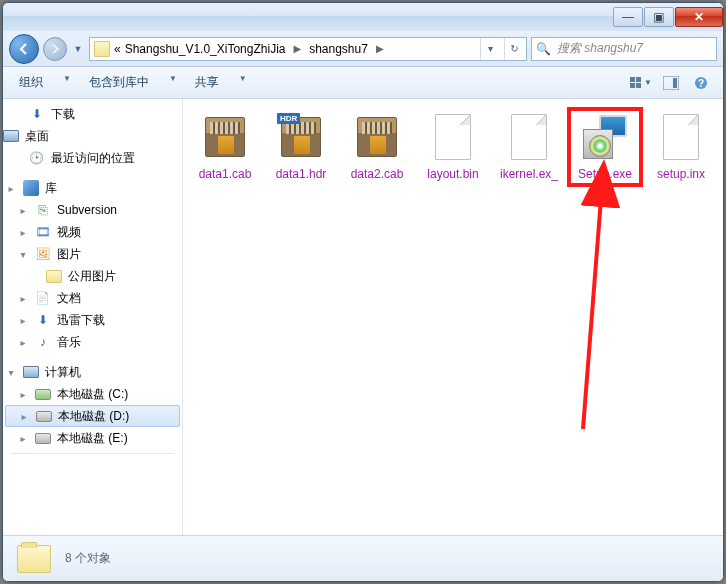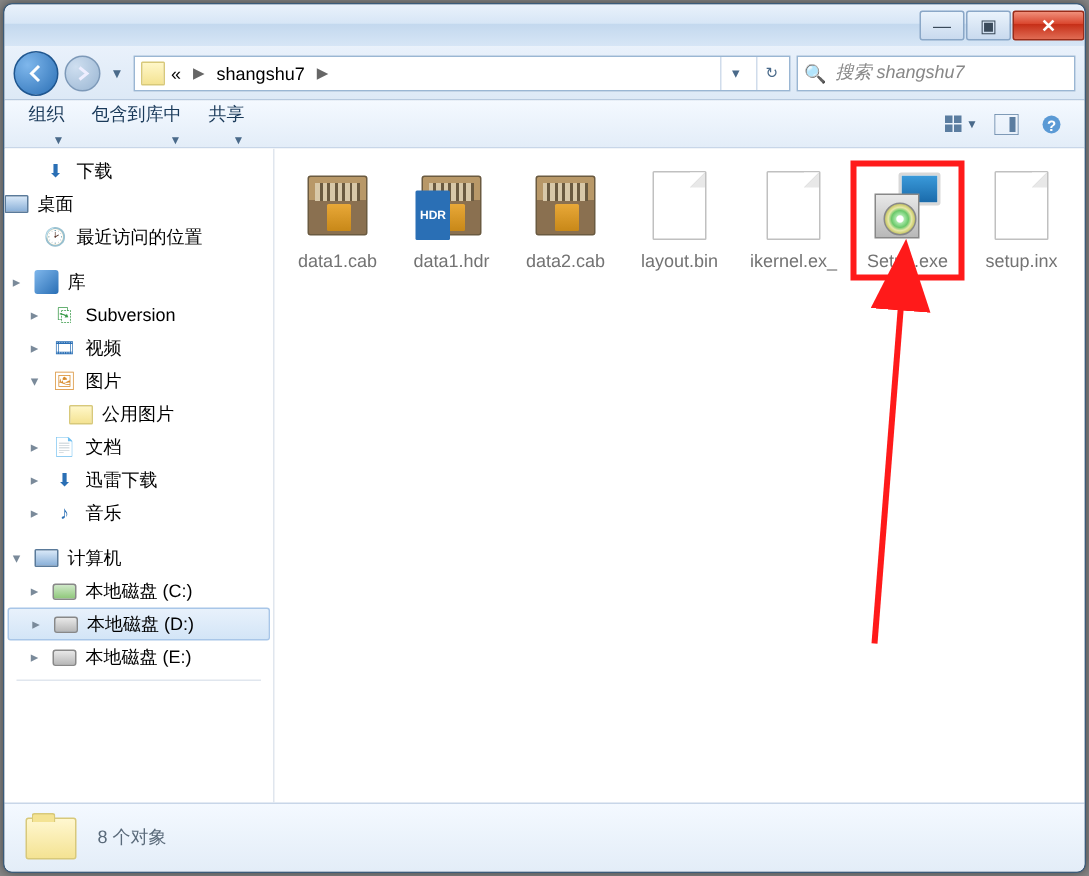--- a/index.html
+++ b/index.html
@@ -116,23 +116,22 @@
     height: 32px;
     background: linear-gradient(to bottom, #f4f9ff, #e3edf8);
     border-bottom: 1px solid #c8d6e8;
     display: flex; align-items: center;
     padding: 0 8px;
     gap: 2px;
   }
   .tb-btn {
     padding: 4px 8px;
     color: #1a3a5a;
-    display: flex; align-items: flex-end; gap: 4px;
-    border-radius: 2px;
-    flex-direction: column;
+    display: flex; align-items: flex-start; gap: 20px;
+    border-radius: 2px;
   }
   .tb-drop { font-size: 8px; color: #4a6a8a; }
   .tb-spacer { flex: 1; }
   .tb-icon-btn {
     width: 28px; height: 24px;
     display: flex; align-items: center; justify-content: center;
     color: #3a5a7a;
   }
   .view-icon {
     display: inline-grid;
@@ -227,44 +226,43 @@
   .file-item.highlighted {
     outline: 4px solid #ff1a1a;
     outline-offset: -2px;
   }
   .file-icon {
     width: 48px; height: 48px;
     margin-bottom: 6px;
     display: flex; align-items: center; justify-content: center;
     position: relative;
   }
-  .file-label { font-size: 12px; color: #737373; }
+  .file-label { font-size: 12px; color: #a21caf; }
   .cab-icon {
     width: 40px; height: 40px;
     background: linear-gradient(to bottom, #b89868 40%, #8a7050 40%);
     border: 1px solid #6a5a40;
     border-radius: 2px;
     position: relative;
   }
   .cab-icon::before {
     content: ""; position: absolute; left: 4px; right: 4px; top: 4px; height: 12px;
     background: repeating-linear-gradient(to right, #d8c8a8 0 3px, #6a5a40 3px 5px);
   }
   .cab-icon::after {
     content: ""; position: absolute; left: 12px; top: 18px; width: 16px; height: 18px;
     background: linear-gradient(to bottom, #e8a838, #c88818);
     border-radius: 1px;
   }
   .hdr-badge {
     position: absolute; top: 0; left: 0;
     background: #2a6fb5; color: #fff;
     font-size: 8px; font-weight: bold;
-    padding: 12px 3px;
+    padding: 1px 3px;
     border-radius: 1px;
-    margin-top: 14px;
   }
   .blank-icon {
     width: 36px; height: 46px;
     background: #fff;
     border: 1px solid #c0c0c0;
     border-radius: 1px;
     position: relative;
   }
   .blank-icon::before {
     content: ""; position: absolute; right: 0; top: 0;
@@ -356,20 +354,21 @@
     <div class="nav-fwd">
       <svg width="10" height="10" viewBox="0 0 10 10">
           <path d="M3 1 L8 5 L3 9" stroke="#eef" stroke-width="2" fill="none"></path>
         </svg>
     </div>
     <div class="nav-drop">▼</div>
 
     <div class="address-bar">
       <div class="addr-icon"></div>
       <span class="crumb">«</span>
+      <span class="crumb">Shangshu_V1.0_XiTongZhiJia</span>
       <span class="crumb-sep">▶</span>
       <span class="crumb">shangshu7</span>
       <span class="crumb-sep">▶</span>
       <div class="addr-spacer"></div>
       <div class="addr-btn">▾</div>
       <div class="addr-btn">↻</div>
     </div>
 
     <div class="search-box">
       <span class="search-icon">🔍</span>

